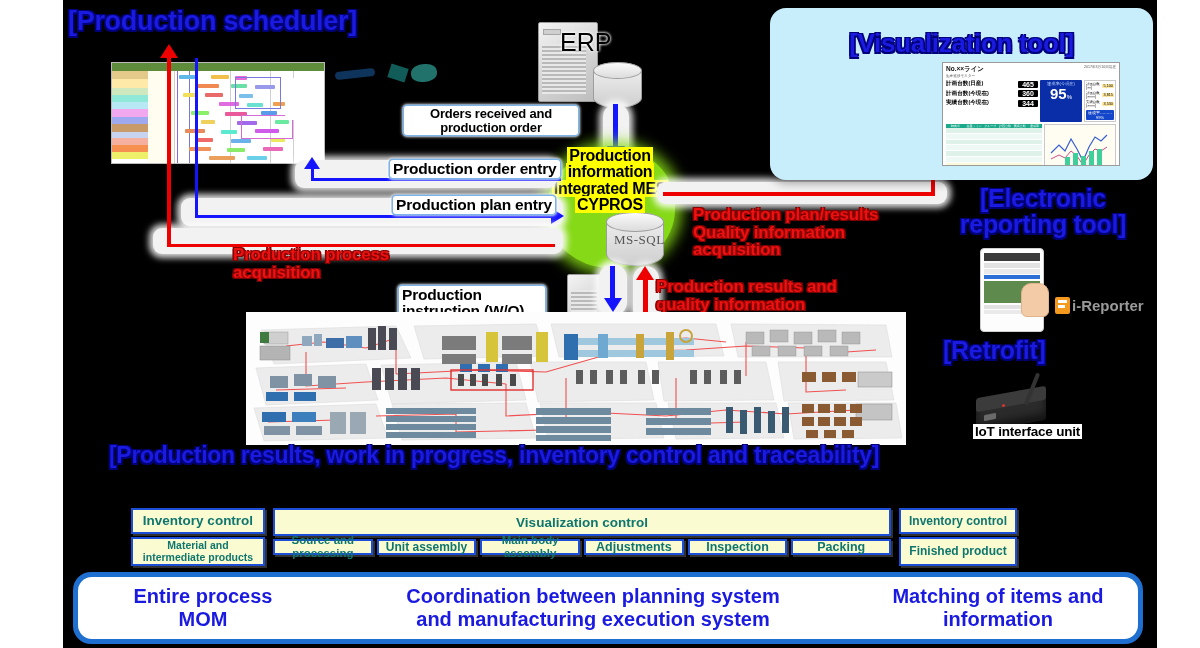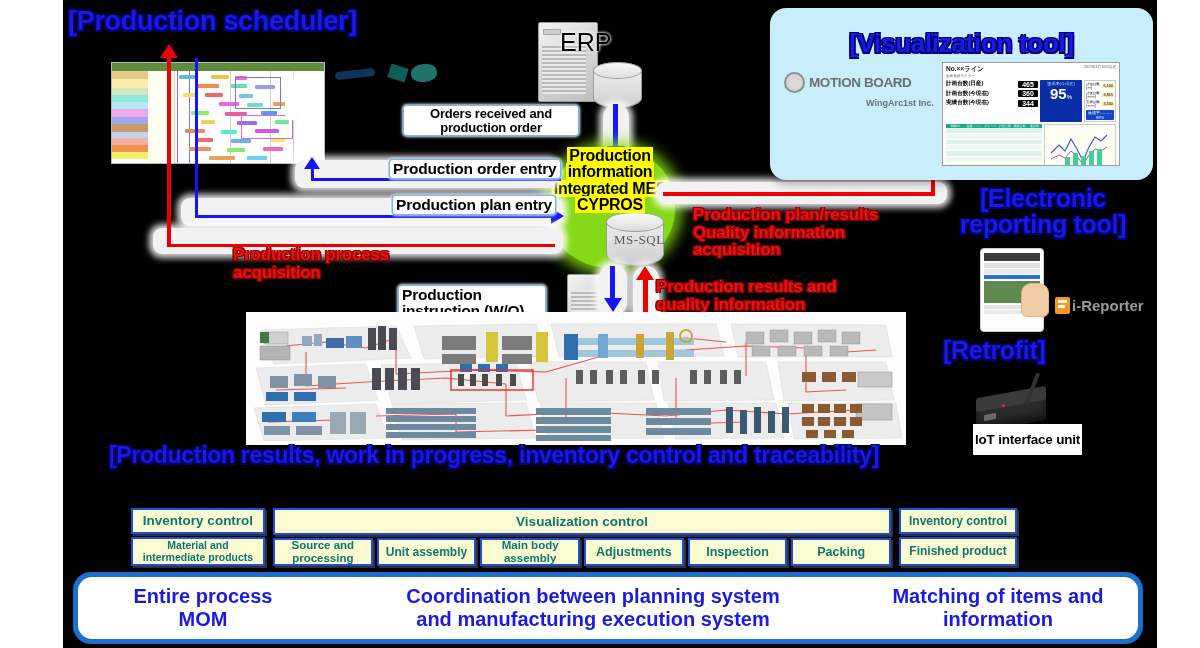--- a/index.html
+++ b/index.html
@@ -90,21 +90,21 @@
         display:flex;align-items:center;justify-content:center;
         font-weight:bold;color:#0f766e;box-shadow:2px 2px 0 rgba(90,90,90,.55);}
 
   
   .banner{position:absolute;background:#1f6fd0;border-radius:18px;padding:5px;
      box-shadow:0 3px 6px rgba(0,0,0,.4);}
   .bannerIn{background:#fff;border-radius:14px;height:100%;display:flex;align-items:center;}
   .bannerCol{flex:0 0 auto;text-align:center;color:#1a1ae0;font-weight:bold;line-height:1.14;}
 
   .iotLbl{position:absolute;background:#fff;color:#000;font-weight:bold;
-          padding:8px 2px;white-space:nowrap;letter-spacing:-0.2px;}
+          padding:0 2px;white-space:nowrap;letter-spacing:-0.2px;}
   .ireport{position:absolute;color:#9a9a9a;font-weight:bold;white-space:nowrap;}
   .bigP{position:absolute;color:#ffffff;font-weight:bold;}
 </style>
 </head>
 <body>
 
 <div id="canvas">
   <div id="stage">
 
     <div class="abs hdg" style="left:5px;top:8px;font-size:27px;">[Production scheduler]</div>
@@ -255,27 +255,20 @@
     <div class="tipUpR" style="left:861px;top:166px;"></div>
     <div class="abs redLbl" style="left:630px;top:206px;font-size:17px;">
       <span>Production plan/results</span><br>
       <span>Quality information</span><br>
       <span>acquisition</span>
     </div>
 
     <div class="vizPanel" style="left:707px;top:8px;width:383px;height:172px;">
       <div class="abs hdg" style="left:0;top:22px;width:383px;text-align:center;font-size:26px;">[Visualization tool]</div>
 
-      <div class="mbLogo" style="left:14px;top:64px;width:150px;">
-        <div style="display:flex;align-items:center;gap:4px;">
-          <div style="width:17px;height:17px;border-radius:50%;border:2px solid #8e8e8e;background:#d8d8d8;"></div>
-          <div style="font-size:13.5px;letter-spacing:-0.4px;color:#6f6f6f;">MOTION BOARD</div>
-        </div>
-        <div style="text-align:right;font-size:9px;margin-top:5px;color:#6f6f6f;">WingArc1st Inc.</div>
-      </div>
 
       <div class="dashBoard" style="left:172px;top:54px;width:176px;height:102px;">
         <div style="display:flex;justify-content:space-between;padding:2px 3px 0 3px;">
           <div>
             <div style="font-size:6.5px;font-weight:bold;color:#111;">No.××ライン</div>
             <div style="font-size:3.6px;color:#555;">生産進捗モニター</div>
           </div>
           <div style="font-size:3.6px;color:#555;">2017年3月10日現在</div>
         </div>
 
@@ -569,21 +562,21 @@
       <div style="flex:0 0 134px;display:flex;flex-direction:column;gap:3px;">
         <div class="cell" style="height:24px;font-size:13.5px;">Inventory control</div>
         <div class="cell" style="height:28px;font-size:10.5px;line-height:1.15;flex-direction:column;">
           <span>Material and</span>
           <span>intermediate products</span>
         </div>
       </div>
 
       <div style="flex:1;display:flex;flex-direction:column;gap:3px;margin-left:4px;margin-right:4px;">
         <div class="cell" style="height:24px;font-size:13.5px;">Visualization control</div>
-        <div style="display:flex;gap:4px;height:28px;border-radius:11px;">
+        <div style="display:flex;gap:4px;height:16px;border-radius:11px;">
           <div class="cell" style="flex:1;font-size:11.5px;line-height:1.12;flex-direction:column;">
             <span>Source and</span>
             <span>processing</span>
           </div>
           <div class="cell" style="flex:1;font-size:12px;">Unit assembly</div>
           <div class="cell" style="flex:1;font-size:11.5px;line-height:1.12;flex-direction:column;">
             <span>Main body</span>
             <span>assembly</span>
           </div>
           <div class="cell" style="flex:1;font-size:12.5px;">Adjustments</div>

